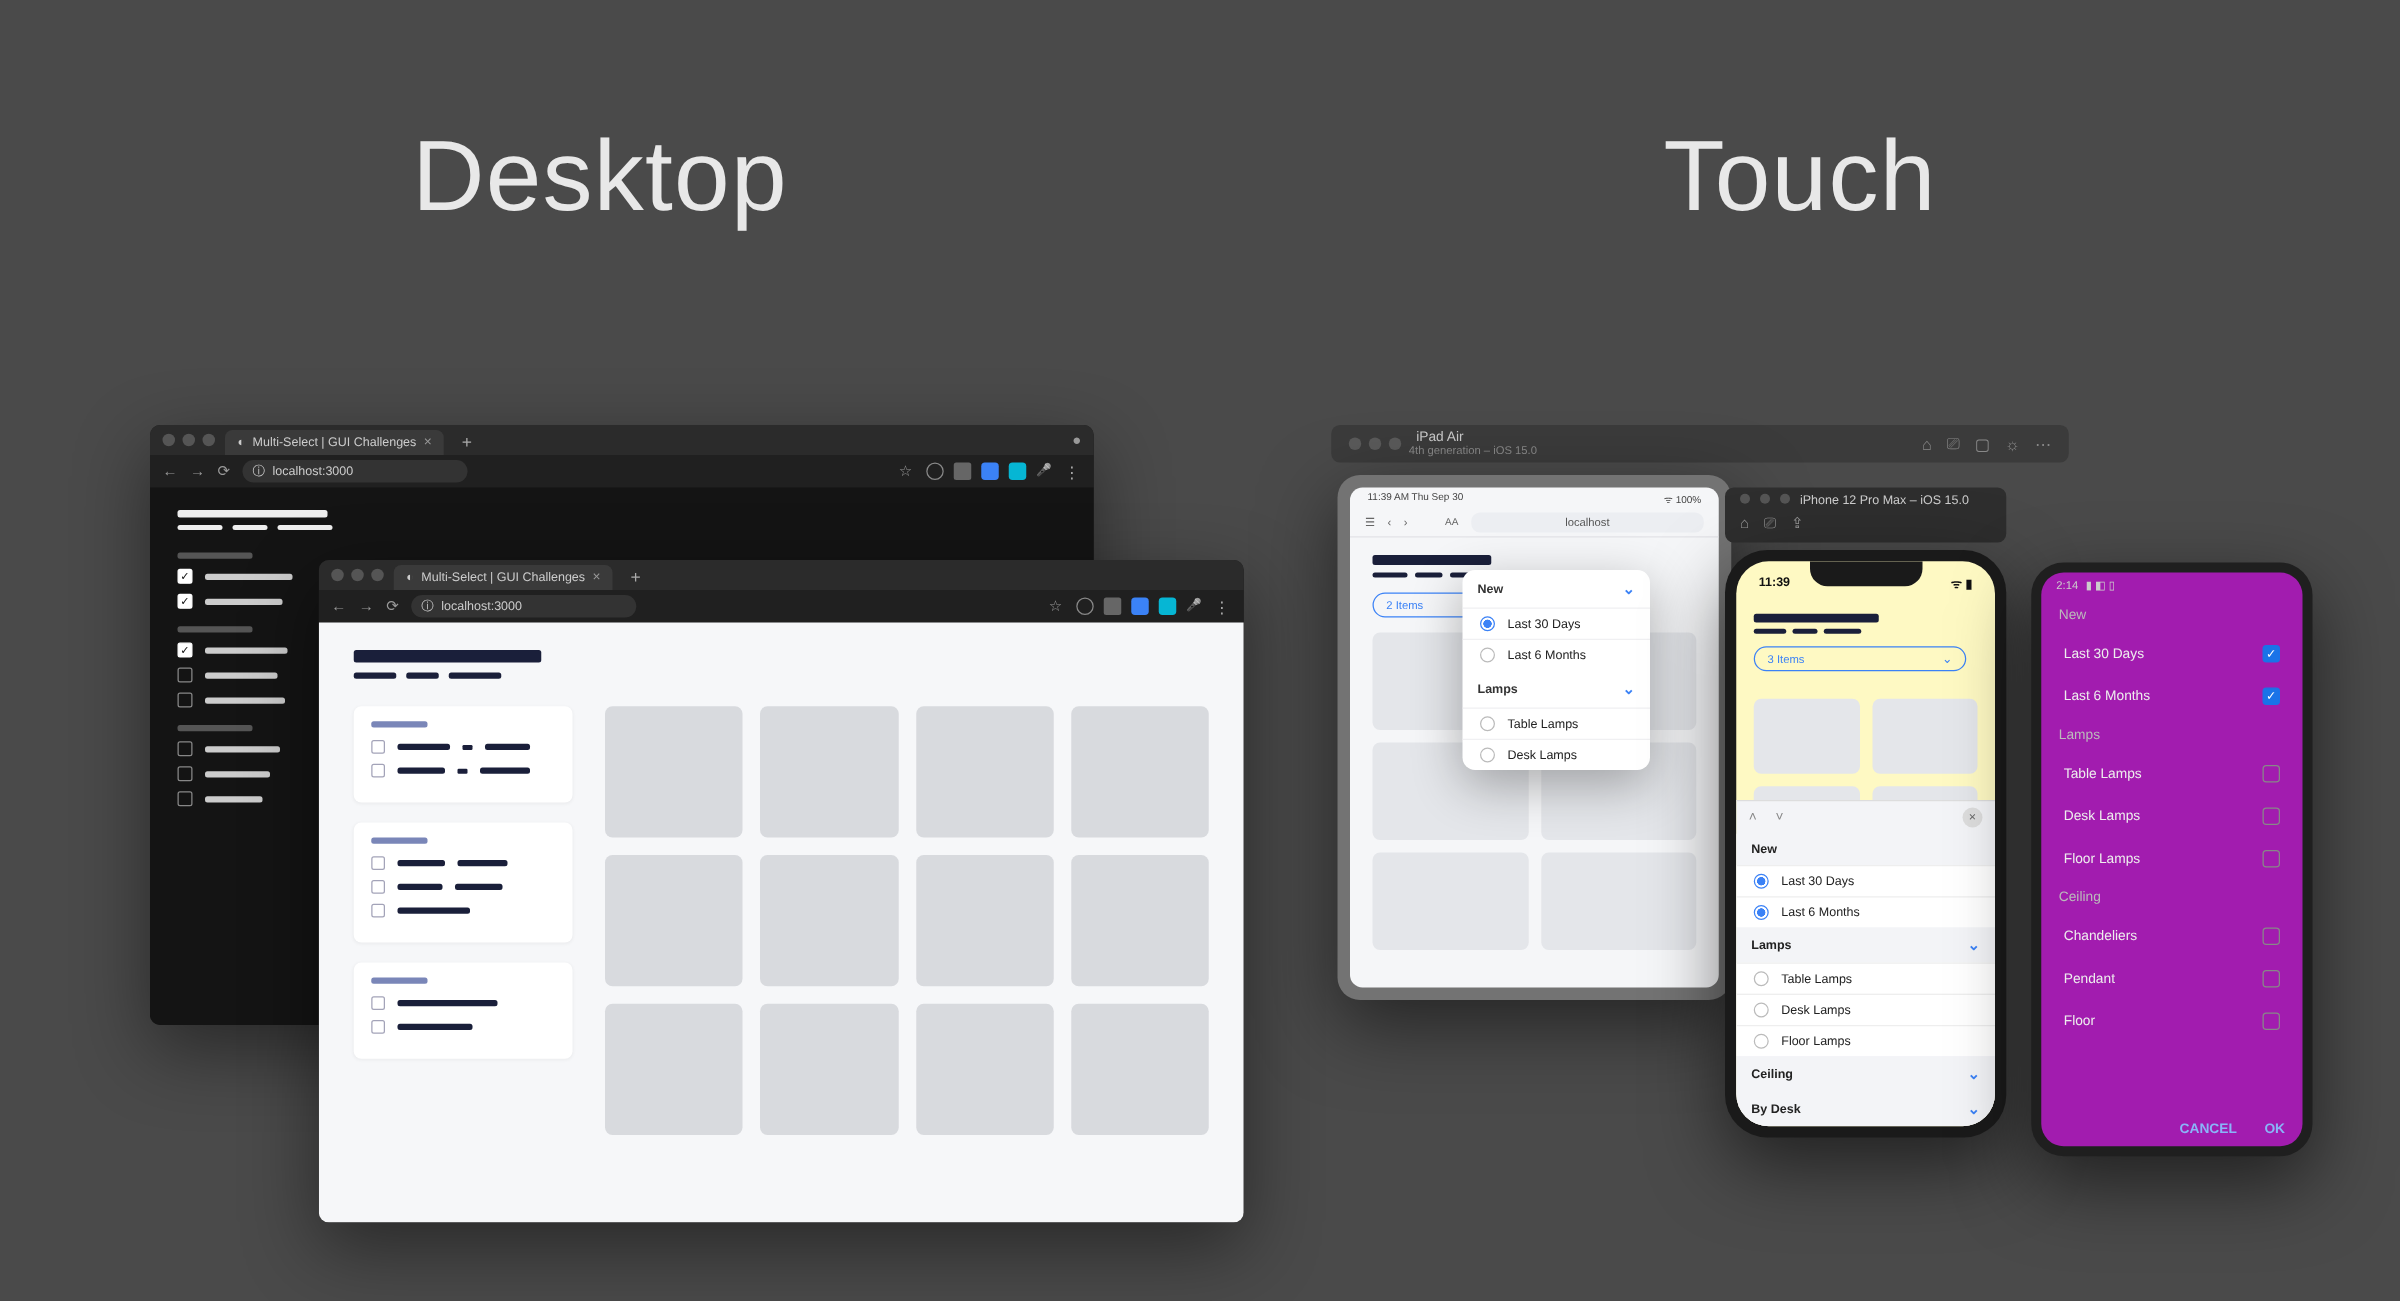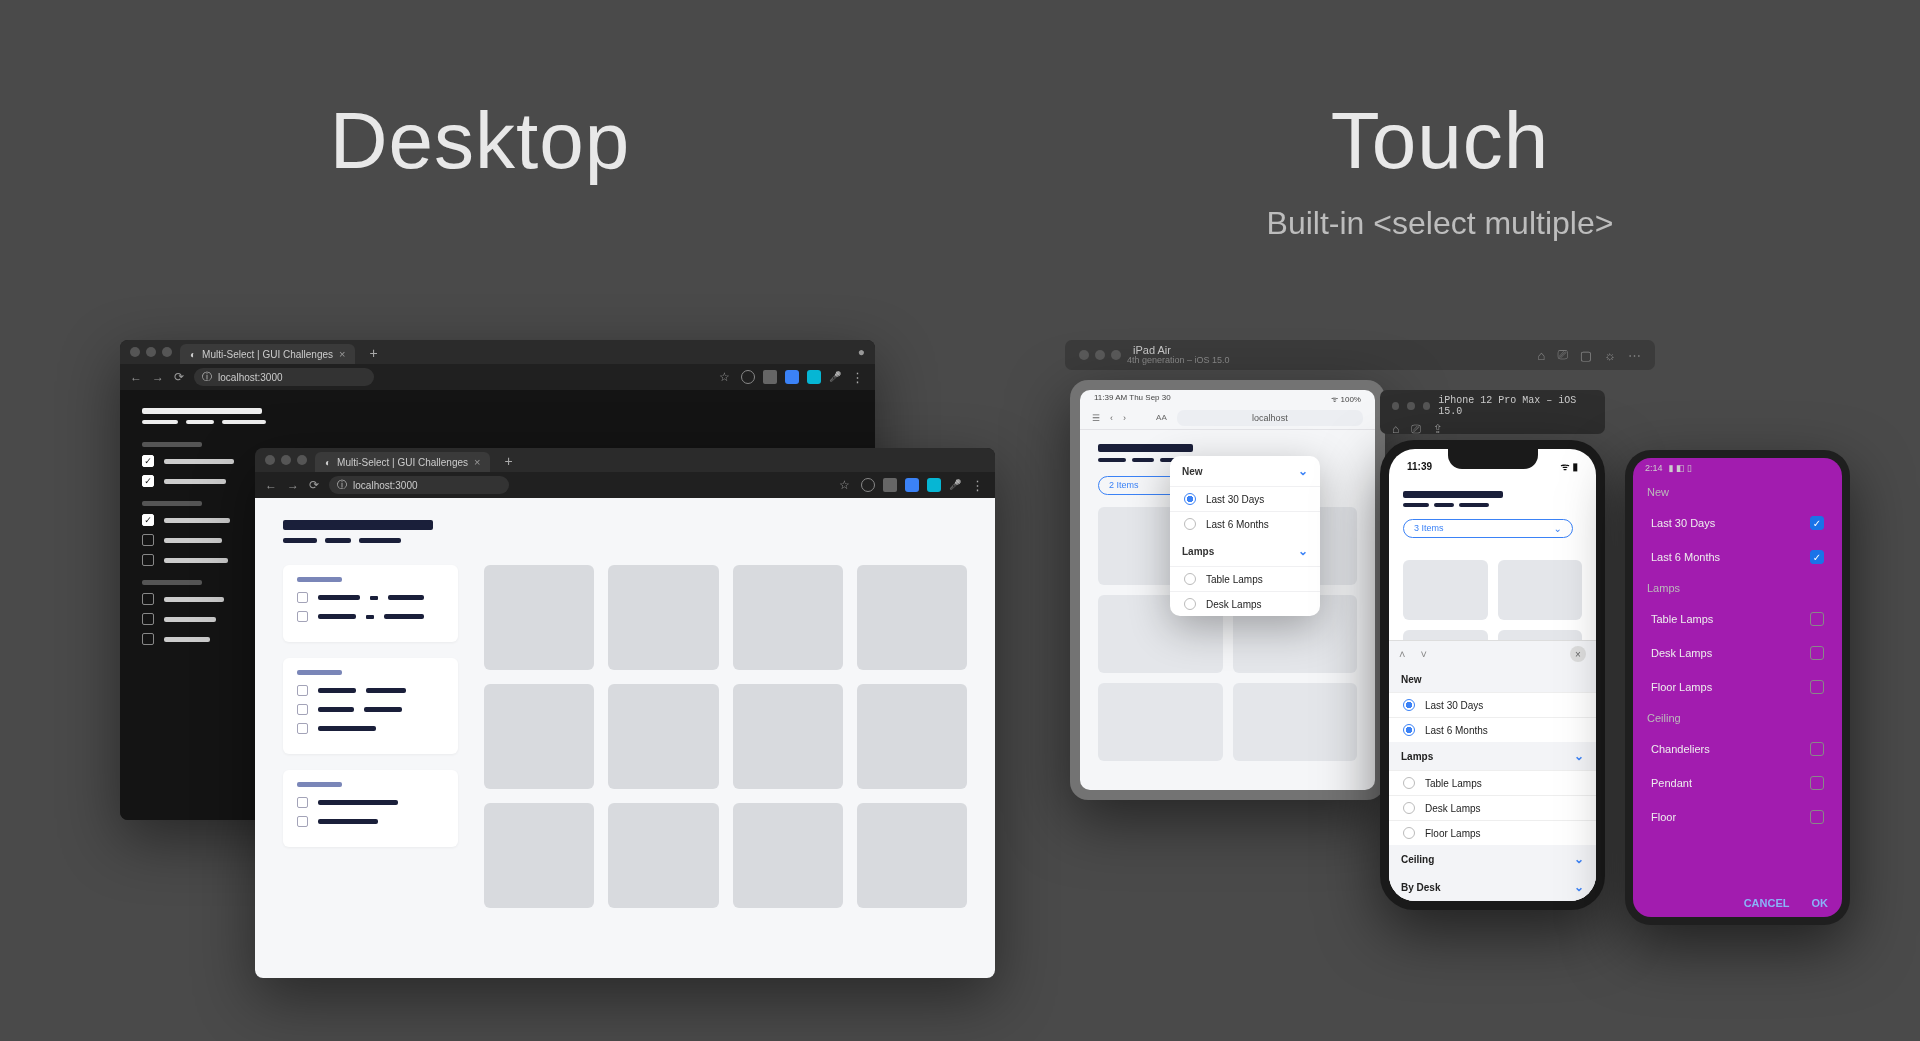--- a/index.html
+++ b/index.html
@@ -131,21 +131,21 @@
 
   .popover{position:absolute;background:#fff;border-radius:10px;box-shadow:0 12px 40px rgba(0,0,0,.3);font-size:10px;color:#222;overflow:hidden;}
   .pop-head{display:flex;justify-content:space-between;align-items:center;padding:8px 12px;font-weight:600;color:#333;}
   .chev{color:#3b82f6;font-size:12px;}
   .pop-row{display:flex;align-items:center;gap:10px;padding:6px 14px;border-top:1px solid #f0f0f2;}
   .radio{width:12px;height:12px;border:1.5px solid #bbb;border-radius:50%;}
   .radio.on{border-color:#3b82f6;background:radial-gradient(circle,#3b82f6 45%,#fff 50%);}
 
   
   .iphone{position:absolute;width:225px;height:470px;background:#1a1a1a;border-radius:34px;padding:9px;box-shadow:0 22px 60px rgba(0,0,0,.55);}
-  .iphone-screen{background:#ffffff;border-radius:26px;width:100%;height:100%;overflow:hidden;position:relative;}
+  .iphone-screen{background:#fef9c3;border-radius:26px;width:100%;height:100%;overflow:hidden;position:relative;}
   .notch{position:absolute;top:0;left:50%;transform:translateX(-50%);width:90px;height:20px;background:#1a1a1a;border-radius:0 0 14px 14px;z-index:5;}
   .iph-status{height:28px;display:flex;justify-content:space-between;align-items:center;padding:6px 18px 0;font-size:10px;font-weight:600;color:#111;}
   .iph-content{padding:10px 14px;}
   .iph-title{width:100px;height:7px;background:#1a1f3a;border-radius:2px;margin-bottom:5px;margin-top:4px;}
   .iph-sub{display:flex;gap:5px;margin-bottom:10px;}
   .iph-sub span{height:4px;background:#1a1f3a;border-radius:2px;}
   .iph-grid{display:grid;grid-template-columns:1fr 1fr;gap:10px;margin-top:10px;}
   .iph-tile{background:#e4e6ea;border-radius:6px;height:60px;}
   .sheet{position:absolute;bottom:0;left:0;right:0;background:#f3f4f7;border-top:1px solid #ddd;font-size:10px;color:#222;}
   .sheet-top{display:flex;justify-content:space-between;align-items:center;padding:5px 10px;color:#888;font-size:11px;}
@@ -369,21 +369,20 @@
             <div class="tile"></div>
             <div class="tile"></div>
         </div>
       </div>
     </div>
   </div>
 </div>
 
 <div class="col-right">
   <h1 class="headline">Touch</h1>
-  <div class="subhead">Built-in &lt;select multiple&gt;</div>
 
   <div class="sim-bar" style="left:105px;top:340px;width:590px;">
     <div class="traffic">
         <span></span>
         <span></span>
         <span></span>
       </div>
     <div style="display:flex;flex-direction:column;line-height:1.1;">
       <span class="title">iPad Air</span>
       <span class="sub">4th generation – iOS 15.0</span>
@@ -455,21 +454,21 @@
           </div>
           <div class="pop-row">
             <span class="radio "></span>
             <span>Desk Lamps</span>
           </div>
         </div>
     </div>
   </div>
 
   <div class="iph-sim" style="left:420px;top:390px;width:225px;flex-direction:column;align-items:flex-start;gap:3px;height:44px;">
-    <div style="display:flex;align-items:center;gap:8px;font-family:Liberation Mono, monospace;">
+    <div style="display:flex;align-items:flex-start;gap:8px;">
       <span class="dot"></span>
         <span class="dot"></span>
         <span class="dot"></span>
       <span>iPhone 12 Pro Max – iOS 15.0</span>
     </div>
     <div class="iph-sim-actions">
       <span>⌂</span>
       <span>⎚</span>
       <span>⇪</span>
     </div>

